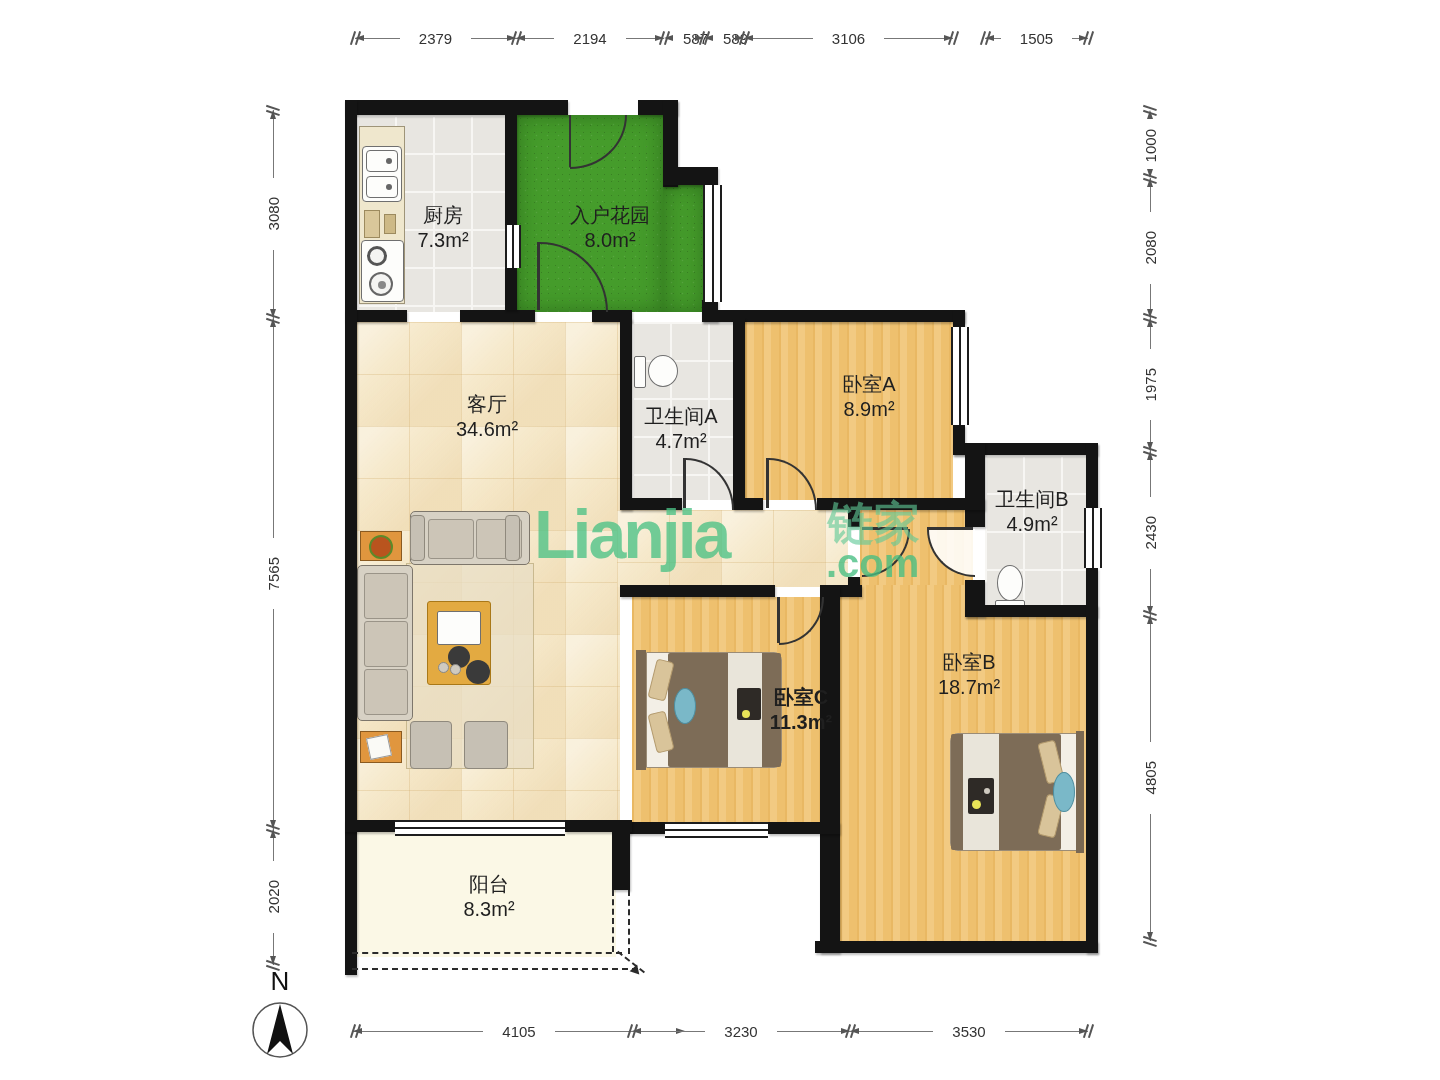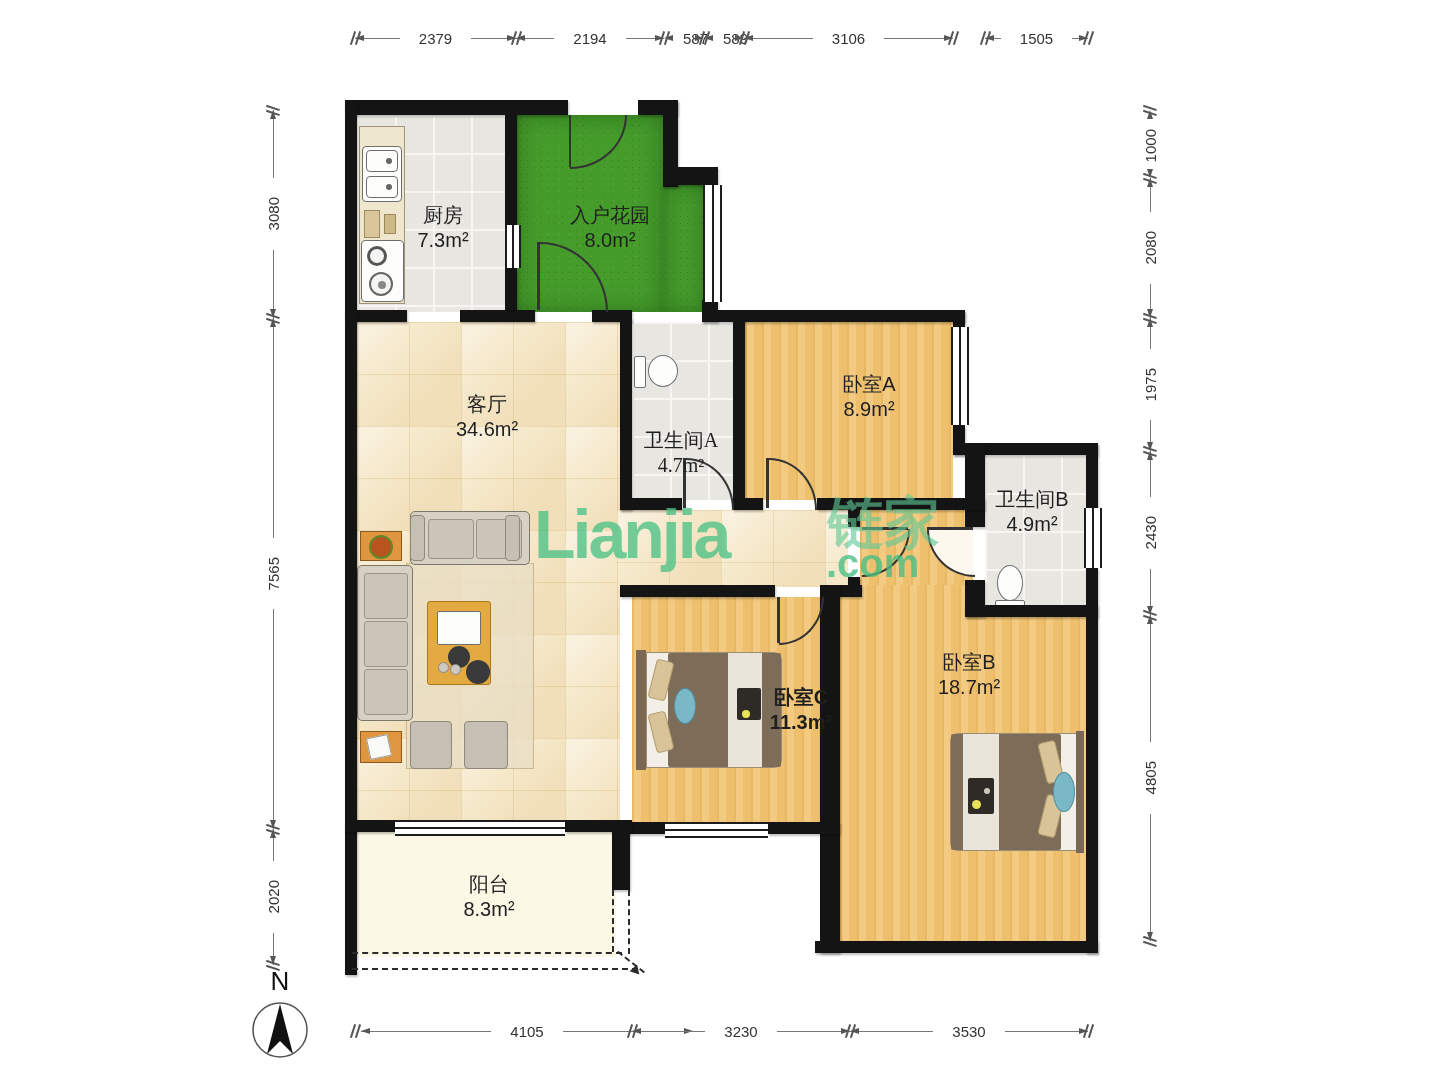--- a/index.html
+++ b/index.html
@@ -70,21 +70,21 @@
   .dim-v::before{top:0;border-bottom:9px solid #555;}
   .dim-v::after{bottom:0;border-top:9px solid #555;}
   .tick{position:absolute;width:10px;height:16px;}
   .tick::before,.tick::after{content:'';position:absolute;top:1px;width:1.5px;height:14px;background:#555;transform:rotate(18deg);}
   .tick::before{left:2px;}
   .tick::after{left:7px;}
   .tick.tv{transform:rotate(90deg);}
   
   .wm-logo{position:absolute;left:534px;top:492px;font-size:68px;font-weight:bold;letter-spacing:-3px;
     color:rgba(76,193,133,.78);line-height:84px;}
-  .wm-cjk{position:absolute;left:828px;top:500px;font-size:56px;font-weight:bold;color:rgba(96,200,150,.62);line-height:46px;}
+  .wm-cjk{position:absolute;left:828px;top:500px;font-size:46px;font-weight:bold;color:rgba(96,200,150,.62);line-height:46px;}
   .wm-com{position:absolute;left:826px;top:543px;font-size:40px;font-weight:bold;color:rgba(70,190,130,.78);line-height:40px;}
   .compass{position:absolute;left:243px;top:964px;}
 </style>
 </head>
 <body>
 
 <div class="canvas">
 
   <div>
     <div class="dim dim-h" style="left:355px;top:30px;width:161px;">
@@ -110,21 +110,21 @@
     <div class="dim dim-h" style="left:744px;top:30px;width:209px;">
         <span class="ln"></span>
         <span class="lab">3106</span>
         <span class="ln"></span>
       </div>
     <div class="dim dim-h" style="left:985px;top:30px;width:103px;">
         <span class="ln"></span>
         <span class="lab">1505</span>
         <span class="ln"></span>
       </div>
-    <div class="dim dim-h" style="left:361px;top:1023px;width:332px;">
+    <div class="dim dim-h" style="left:353px;top:1023px;width:332px;">
         <span class="ln"></span>
         <span class="lab">4105</span>
         <span class="ln"></span>
       </div>
     <div class="dim dim-h" style="left:632px;top:1023px;width:218px;">
         <span class="ln"></span>
         <span class="lab">3230</span>
         <span class="ln"></span>
       </div>
     <div class="dim dim-h" style="left:850px;top:1023px;width:238px;">
@@ -347,21 +347,21 @@
       <div>7.3m²</div>
     </div>
     <div class="rlabel" style="left:610px;top:203px;">
       <div>入户花园</div>
       <div>8.0m²</div>
     </div>
     <div class="rlabel" style="left:487px;top:392px;">
       <div>客厅</div>
       <div>34.6m²</div>
     </div>
-    <div class="rlabel" style="left:681px;top:428px;font-family:Liberation Serif, serif;">
+    <div class="rlabel" style="left:681px;top:404px;">
       <div>卫生间A</div>
       <div>4.7m²</div>
     </div>
     <div class="rlabel" style="left:869px;top:372px;">
       <div>卧室A</div>
       <div>8.9m²</div>
     </div>
     <div class="rlabel" style="left:1032px;top:487px;">
       <div>卫生间B</div>
       <div>4.9m²</div>

